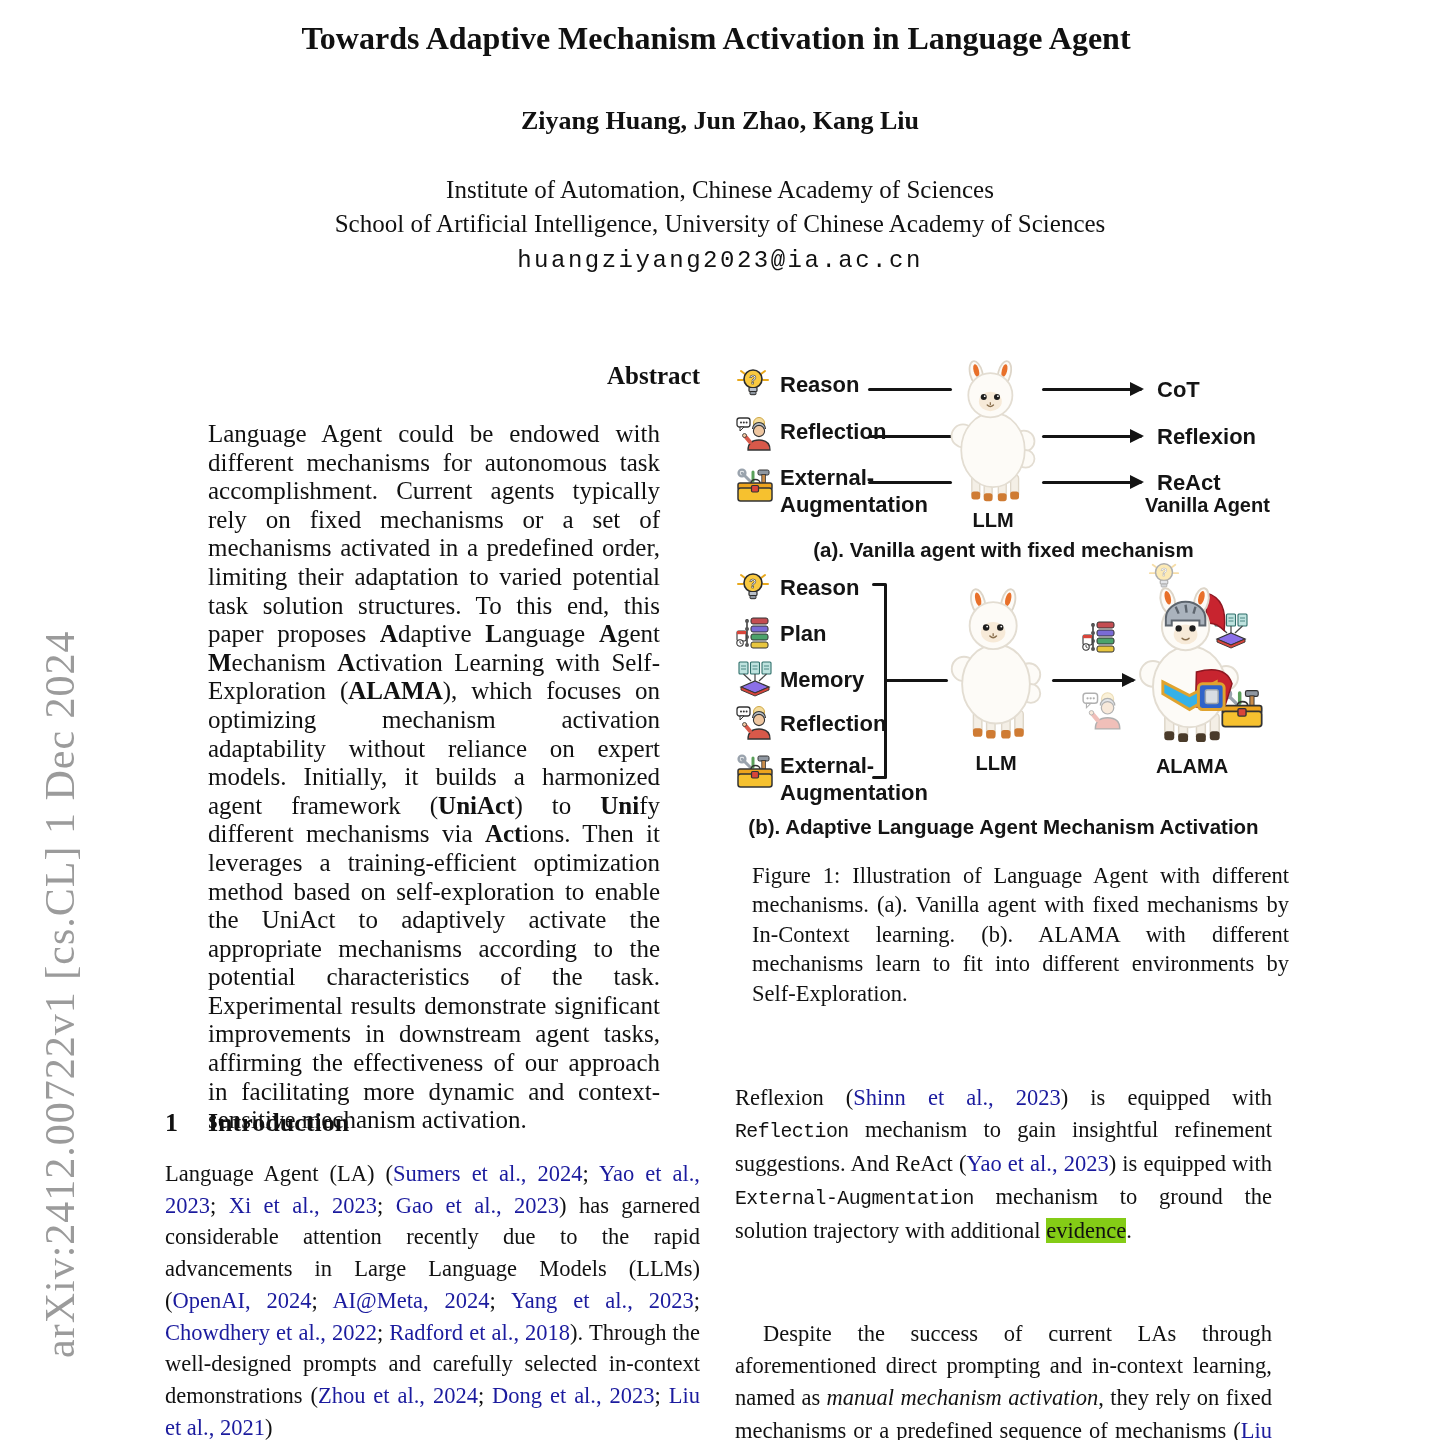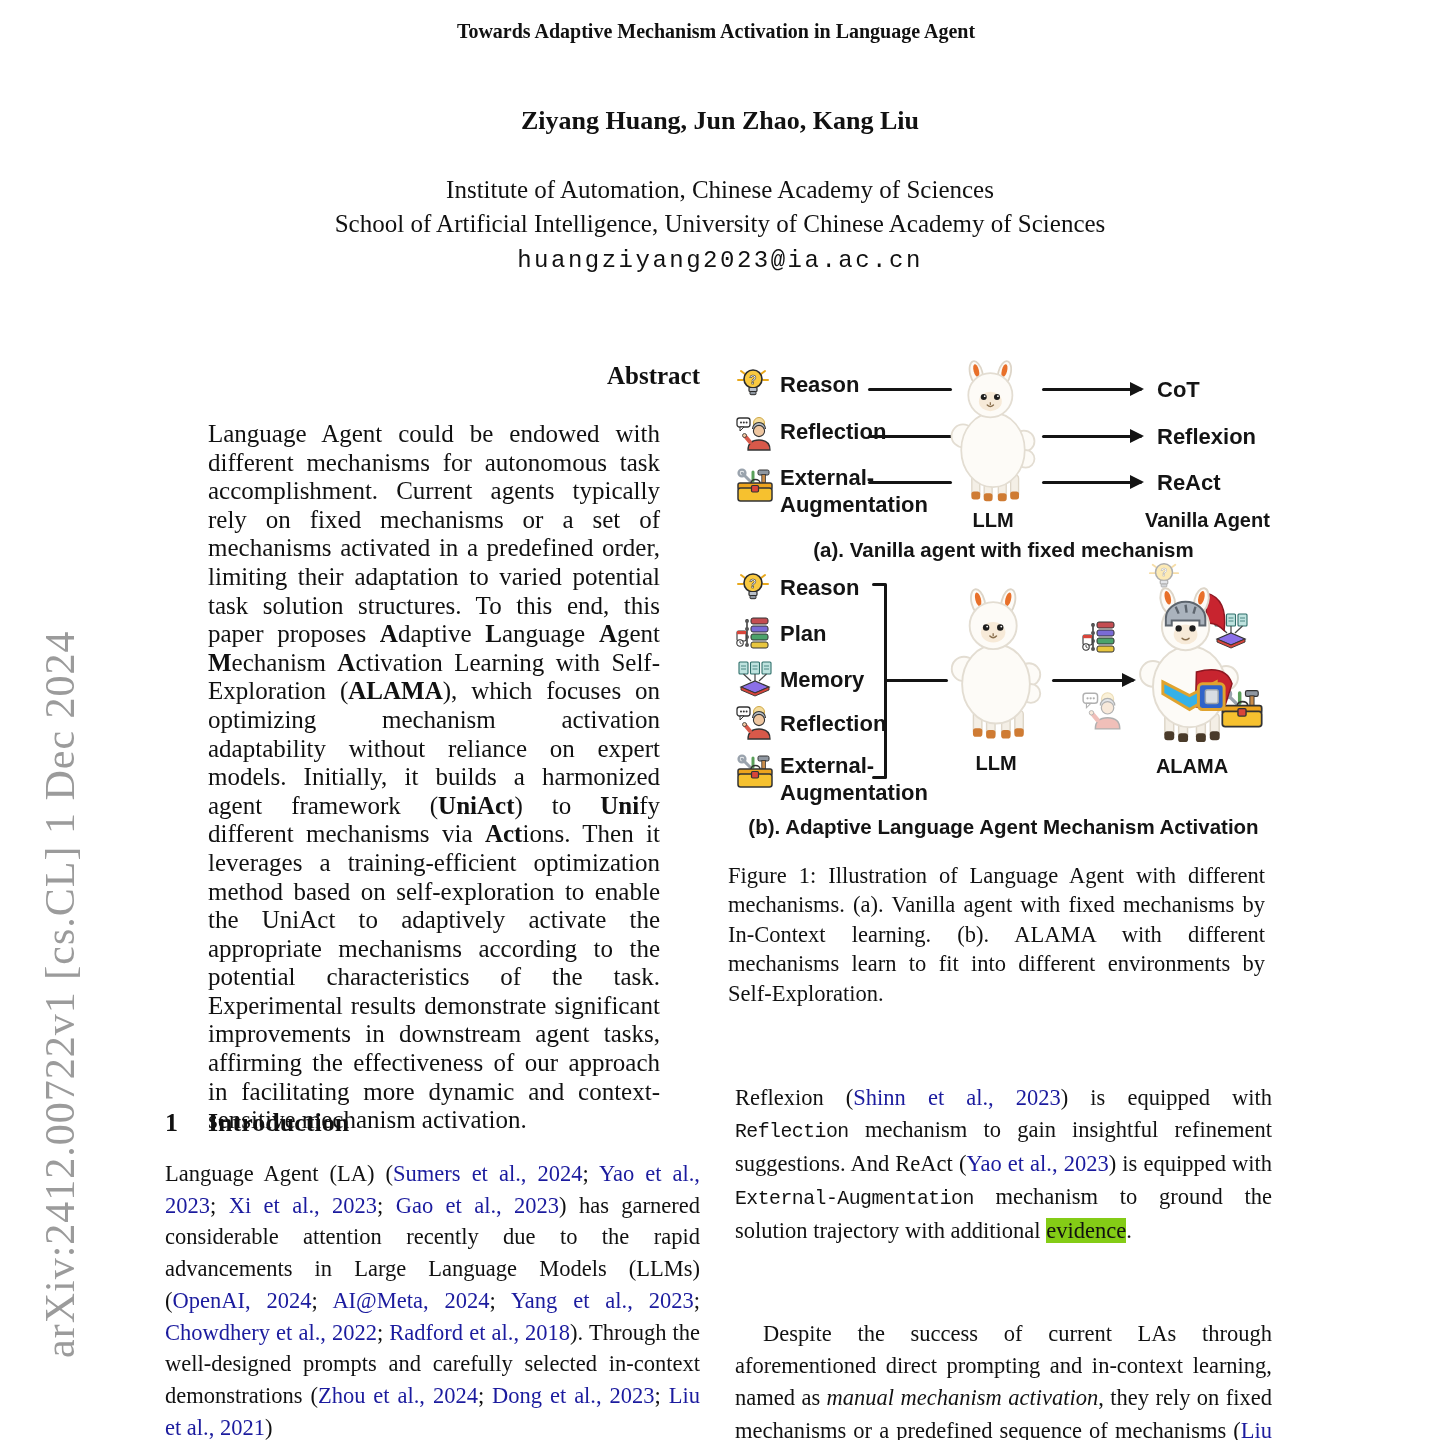--- a/index.html
+++ b/index.html
@@ -5,39 +5,39 @@
   html,body{margin:0;padding:0;background:#ffffff;}
   .page{position:relative;width:1440px;height:1440px;background:#ffffff;overflow:hidden;
         font-family:"Liberation Serif",serif;color:#111;}
 
   
   .arxiv{position:absolute;top:1358px;left:36px;width:910px;transform:rotate(-90deg);
          transform-origin:0 0;font-size:42px;color:#9b9b9b;letter-spacing:1px;white-space:nowrap;}
 
   
   .title{position:absolute;top:20px;left:0;width:1432px;text-align:center;
-         font-size:20px;font-weight:bold;}
+         font-size:32px;font-weight:bold;}
   .authors{position:absolute;top:106px;left:0;width:1440px;text-align:center;
            font-size:26px;font-weight:bold;}
   .affil{position:absolute;left:0;width:1440px;text-align:center;font-size:25px;}
   .affil.a1{top:142px;} .affil.a2{top:176px;} .affil.a3{top:210px;}
   .email{position:absolute;top:247px;left:0;width:1440px;text-align:center;
          font-family:"Liberation Mono",monospace;font-size:24px;letter-spacing:2.5px;}
 
   
   .abs-head{position:absolute;top:362px;left:165px;width:535px;text-align:right;
             font-size:25px;font-weight:bold;}
   .abs-body{position:absolute;top:420px;left:208px;width:452px;font-size:25px;
             line-height:28.6px;text-align:justify;}
   .sec-head{position:absolute;top:1108px;left:165px;width:535px;font-size:26px;font-weight:bold;}
   .sec-head .num{margin-right:30px;}
   .intro-body{position:absolute;top:1158px;left:165px;width:535px;font-size:22.5px;
               line-height:31.7px;text-align:justify;}
 
-  .figcap{position:absolute;top:861px;left:728px;width:537px;font-size:22.5px;
+  .figcap{position:absolute;top:861px;left:752px;width:537px;font-size:22.5px;
           line-height:29.4px;text-align:justify;}
   .rbody1{position:absolute;top:1082px;left:735px;width:537px;font-size:22.5px;
           line-height:32.2px;text-align:justify;}
   .rbody2{position:absolute;top:1318px;left:735px;width:537px;font-size:22.5px;
           line-height:32.2px;text-align:justify;text-indent:28px;}
 
   
   .link{color:#1b1b9e;}
   .mono{font-family:"Liberation Mono",monospace;font-size:0.88em;letter-spacing:-0.5px;}
   .ital{font-style:italic;}
@@ -250,21 +250,21 @@
 
     <div class="arrow" style="left:1042px;top:388px;width:100px"></div>
     <div class="arrow" style="left:1042px;top:435px;width:100px"></div>
     <div class="arrow" style="left:1042px;top:481px;width:100px"></div>
 
     <div class="out-label fig-sans" style="top:377px">CoT</div>
     <div class="out-label fig-sans" style="top:424px">Reflexion</div>
     <div class="out-label fig-sans" style="top:470px">ReAct</div>
 
     <div class="small-cap fig-sans" style="left:948px;top:509px;width:90px;text-align:center">LLM</div>
-    <div class="small-cap fig-sans" style="left:1145px;top:509px">Vanilla Agent</div>
+    <div class="small-cap fig-sans" style="left:1145px;top:494px">Vanilla Agent</div>
 
     <div class="subcap fig-sans" style="top:538px">(a). Vanilla agent with fixed mechanism</div>
 
     <svg class="mech-icon" style="top:570px" width="34" height="34">
         <use href="#sym-bulb"></use>
       </svg>
     <div class="mech-label fig-sans" style="top:574px">Reason</div>
 
     <svg class="mech-icon" style="top:614px" width="36" height="36">
         <use href="#sym-plan"></use>

